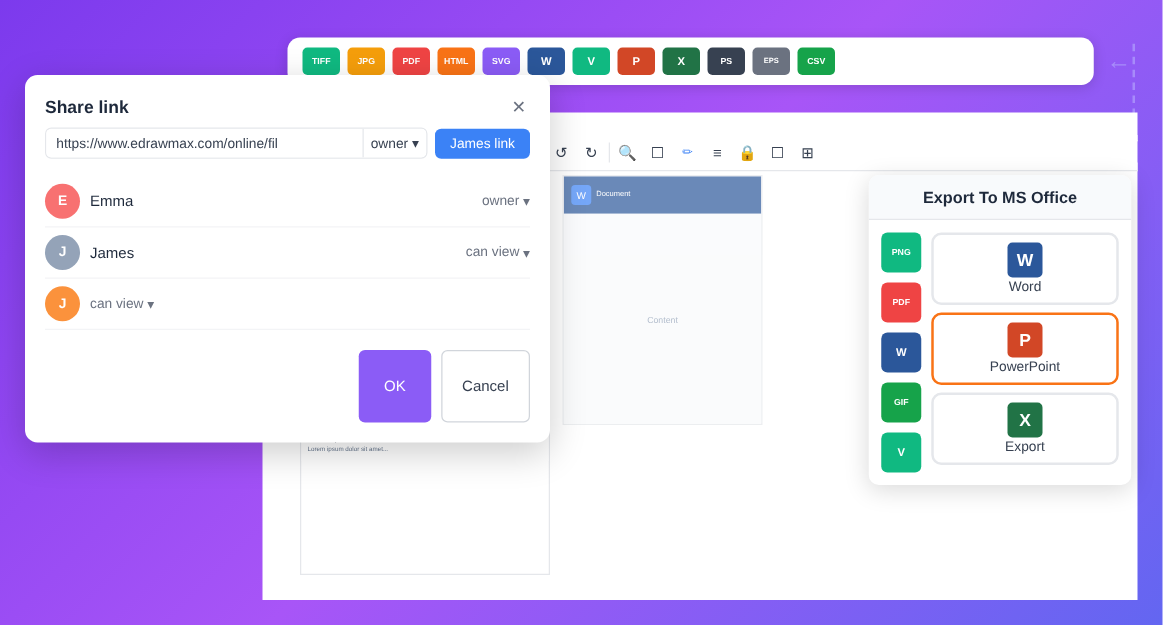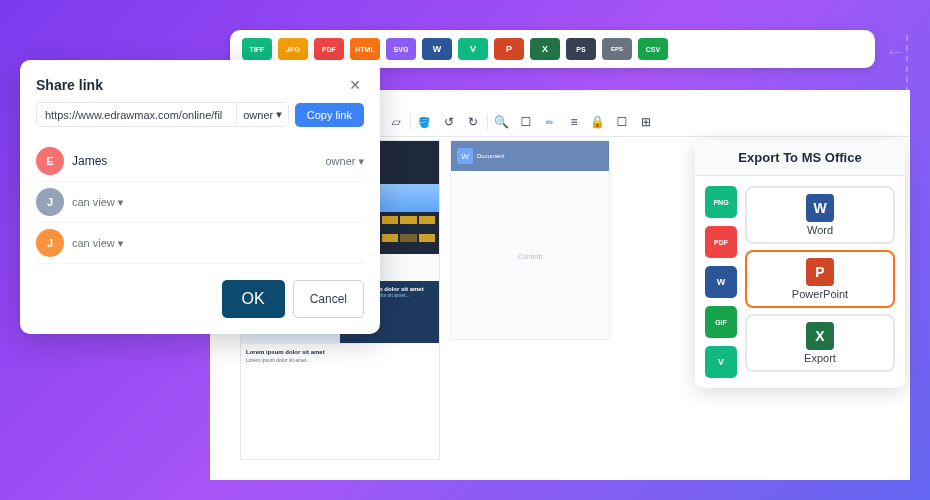--- a/index.html
+++ b/index.html
@@ -296,21 +296,21 @@
       font-size: 11px;
       color: #374151;
       font-weight: 500;
     }
 
     
     .share-dialog {
       position: absolute;
       top: 60px;
       left: 20px;
-      width: 360px;
+      width: 420px;
       background: white;
       border-radius: 10px;
       box-shadow: 0 8px 30px rgba(0,0,0,0.2);
       z-index: 30;
       padding: 16px;
     }
 
     .dialog-header {
       display: flex;
       justify-content: space-between;
@@ -429,26 +429,26 @@
     }
 
     .dialog-footer {
       display: flex;
       justify-content: flex-end;
       gap: 8px;
       margin-top: 16px;
     }
 
     .btn-ok {
-      padding: 10px 20px;
-      background: #0c4a6e;
+      padding: 22px 20px;
+      background: #8b5cf6;
       color: white;
       border: none;
       border-radius: 5px;
-      font-size: 16px;
+      font-size: 12px;
       cursor: pointer;
     }
 
     .btn-cancel {
       padding: 6px 16px;
       background: white;
       color: #374151;
       border: 1px solid #d1d5db;
       border-radius: 5px;
       font-size: 12px;
@@ -661,36 +661,37 @@
   </div>
 
   <div class="link-row">
     <div class="link-input-wrapper">
       <input class="link-input" type="text" value="https://www.edrawmax.com/online/fil" style="">
       <div class="link-dropdown">
         <span>owner</span>
         <span>▾</span>
       </div>
     </div>
-    <button class="copy-btn">Copy link</button>
+    <button class="copy-btn">James link</button>
   </div>
 
   <div>
 
     <div class="user-row">
       <div class="user-avatar" style="background:#f87171;">E</div>
-      <span class="user-name">James</span>
+      <span class="user-name">Emma</span>
       <div class="user-role">
         <span>owner</span>
         <span>▾</span>
       </div>
     </div>
 
     <div class="user-row">
       <div class="user-avatar" style="background:#94a3b8;">J</div>
+      <span class="user-name">James</span>
       <div class="user-role">
         <span>can view</span>
         <span>▾</span>
       </div>
     </div>
 
     <div class="user-row">
       <div class="user-avatar" style="background:#fb923c;">J</div>
       <div class="user-role">
         <span>can view</span>

